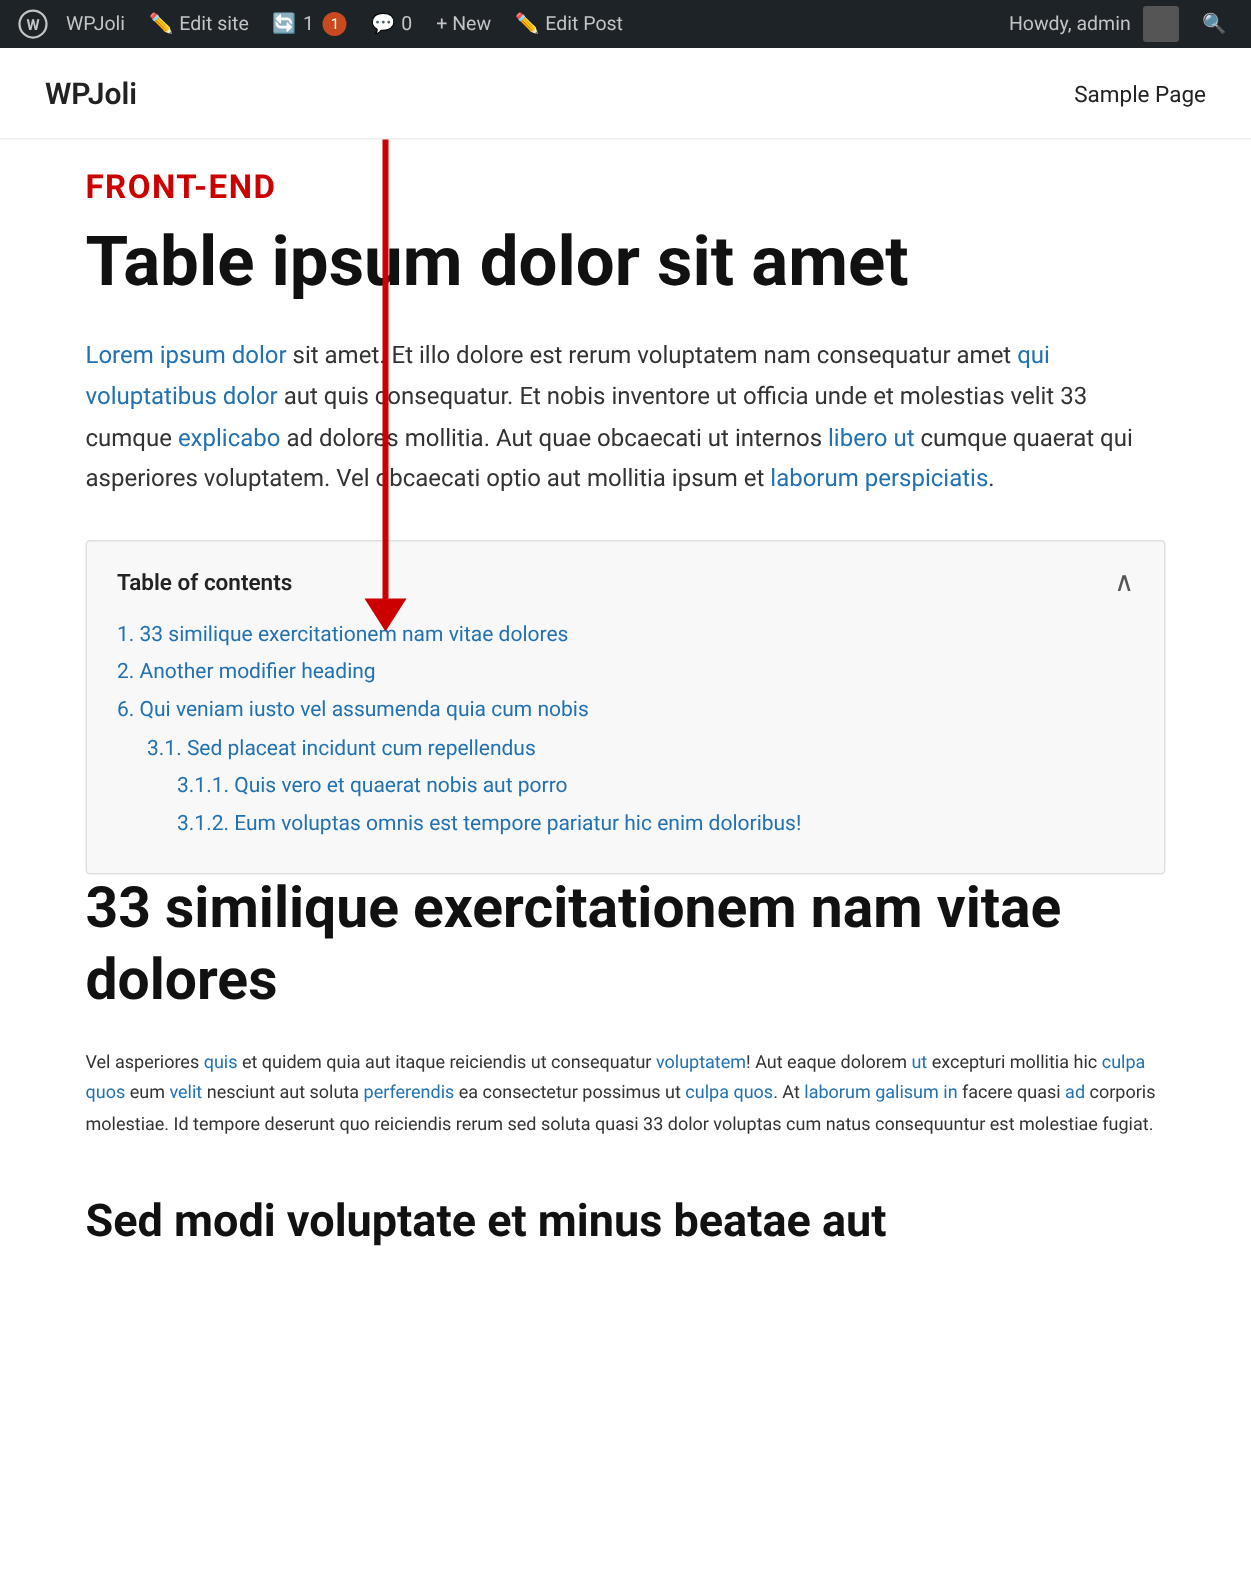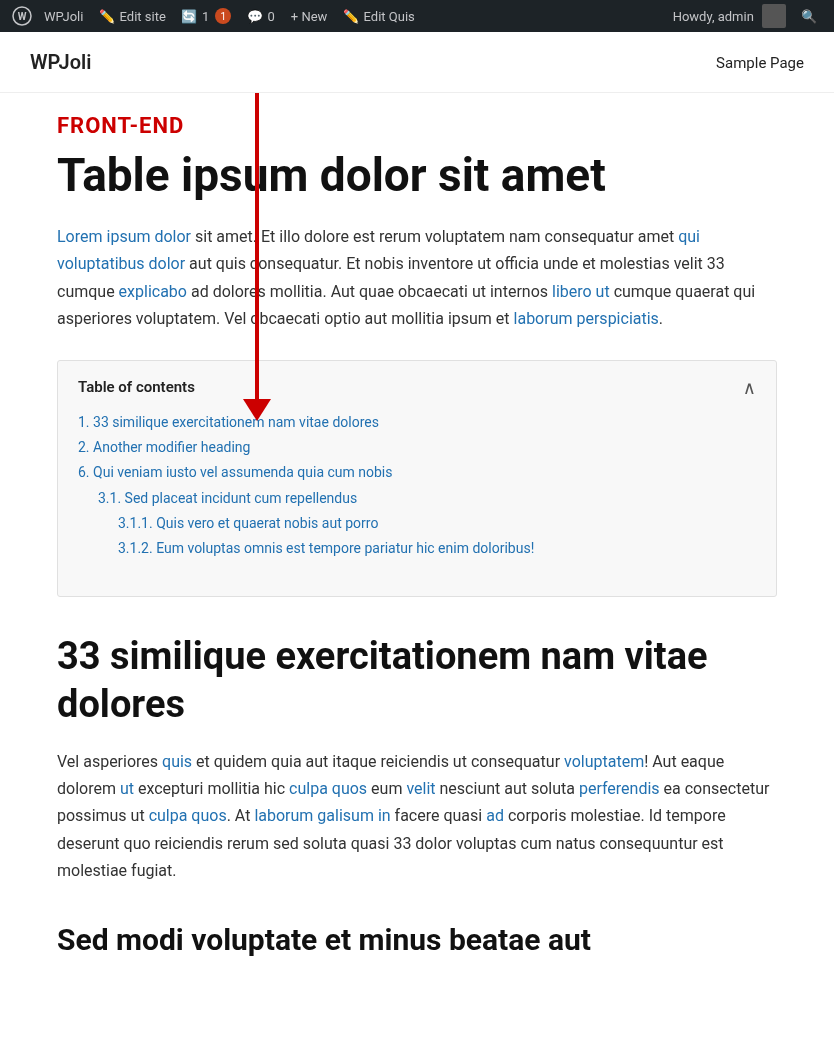--- a/index.html
+++ b/index.html
@@ -132,22 +132,21 @@
       color: #333;
       margin-bottom: 28px;
     }
     .post-content a { color: #2271b1; text-decoration: none; }
 
     
     .toc-box {
       background: #f8f8f8;
       border: 1px solid #e0e0e0;
       border-radius: 3px;
-      padding: 16px 20px 35px;
-      margin-bottom: 36px;
+      padding: 16px 20px 20px;
     }
     .toc-header {
       display: flex;
       align-items: center;
       justify-content: space-between;
       margin-bottom: 12px;
     }
     .toc-title {
       font-size: 15px;
       font-weight: 600;
@@ -179,21 +178,21 @@
     }
     .section-heading-2 {
       font-size: 30px;
       font-weight: bold;
       color: #111;
       line-height: 1.3;
       margin: 36px 0 36px;
     }
 
     .section-content {
-      font-size: 16px;
+      font-size: 12px;
       line-height: 1.7;
       color: #333;
       margin-bottom: 28px;
     }
     .section-content a { color: #2271b1; text-decoration: none; }
   </style>
 </head>
 <body>
 
 <div class="admin-bar">
@@ -223,21 +222,21 @@
     <span>💬</span>
     <span>0</span>
   </div>
 
   <div class="admin-bar-item">
     <span>+ New</span>
   </div>
 
   <div class="admin-bar-item">
     <span>✏️</span>
-    <span>Edit Quis</span>
+    <span>Edit Post</span>
   </div>
 
   <div class="admin-bar-right">
     <div class="admin-bar-item">
       <span>Howdy, admin</span>
       <span style="width:24px;height:24px;background:#555;border-radius:2px;display:inline-block;margin-left:4px;"></span>
     </div>
     <div class="admin-bar-item">
       <span>🔍</span>
     </div>

